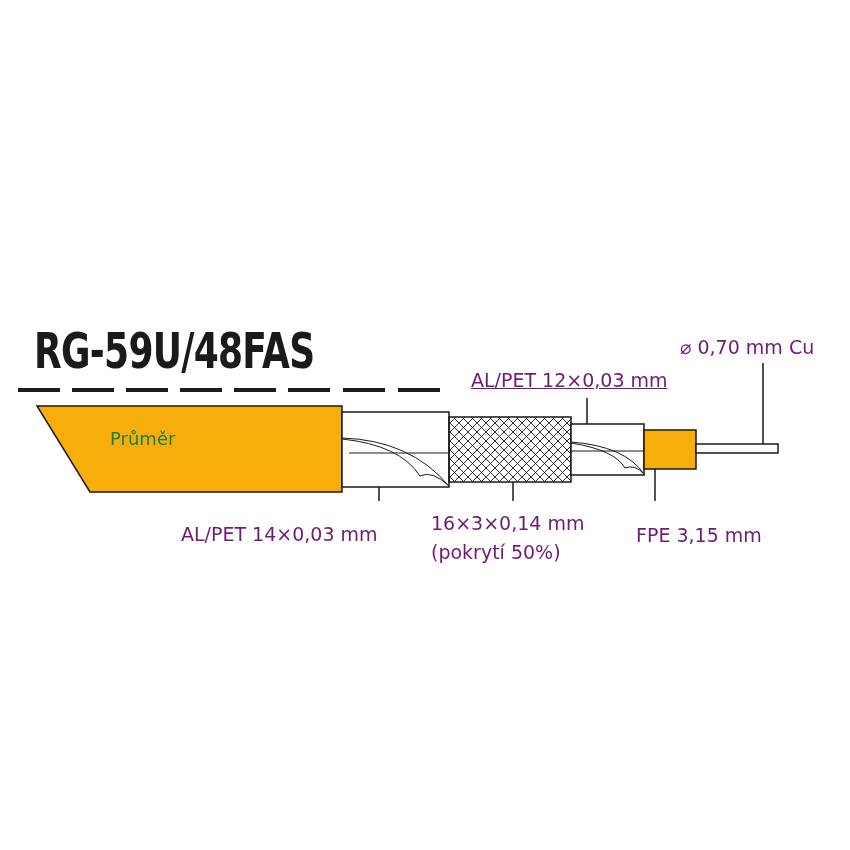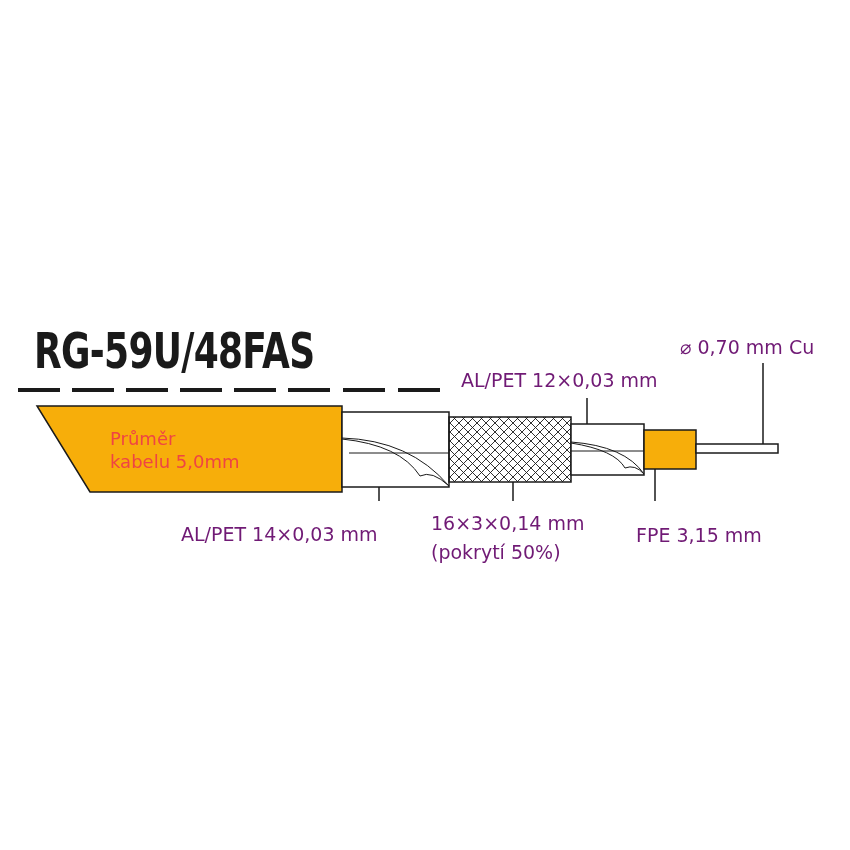--- a/index.html
+++ b/index.html
@@ -1,19 +1,19 @@
 <!DOCTYPE html>
 <html><head>
 <meta charset="utf-8">
 <style>
   html, body { margin:0; padding:0; background:#ffffff; }
   body { width:850px; height:850px; position:relative; overflow:hidden; font-family:"DejaVu Sans", sans-serif; }
   .title { position:absolute; left:34px; top:326px; font-family:"DejaVu Sans", sans-serif; font-weight:bold; font-size:50px; color:#1a1a1a; letter-spacing:-1px; transform:scaleX(0.72); transform-origin:left top; line-height:1; }
   .lbl { position:absolute; font-size:19px; color:#701a75; line-height:1.2; white-space:nowrap; }
-  .inner-lbl { position:absolute; font-size:18px; color:#ef4444; line-height:1.25; }
+  .inner-lbl { position:absolute; font-size:18px; color:#15803d; line-height:1.25; }
   svg { position:absolute; left:0; top:0; }
 </style>
 </head>
 <body>
 
 <svg width="850" height="850" viewBox="0 0 850 850">
   <defs>
     <pattern id="braid" width="9" height="9" patternUnits="userSpaceOnUse">
       <path d="M0 0 L9 9 M9 0 L0 9" stroke="#1a1a1a" stroke-width="0.9"></path>
     </pattern>
@@ -54,21 +54,20 @@
     <line x1="587" y1="398" x2="587" y2="424"></line>
     <line x1="655" y1="469" x2="655" y2="501"></line>
     <line x1="763" y1="363" x2="763" y2="444"></line>
   </g>
 </svg>
 
 <div class="title">RG-59U/48FAS</div>
 
 <div class="inner-lbl" style="left:110px; top:428px;">
   <div>Průměr</div>
-  <div>kabelu 5,0mm</div>
 </div>
 
 <div class="lbl" style="left:181px; top:512px;margin-top:11px;">AL/PET 14×0,03 mm</div>
 <div class="lbl" style="left:431px; top:512px;text-align:right;">16×3×0,14 mm</div>
 <div class="lbl" style="left:431px; top:541px;text-align:right;">(pokrytí 50%)</div>
-<div class="lbl" style="left:461px; top:369px;">AL/PET 12×0,03 mm</div>
+<div class="lbl" style="left:471px; top:369px;text-decoration:underline;">AL/PET 12×0,03 mm</div>
 <div class="lbl" style="left:636px; top:524px;">FPE 3,15 mm</div>
 <div class="lbl" style="left:680px; top:336px;">⌀ 0,70 mm Cu</div>
 
 </body></html>

